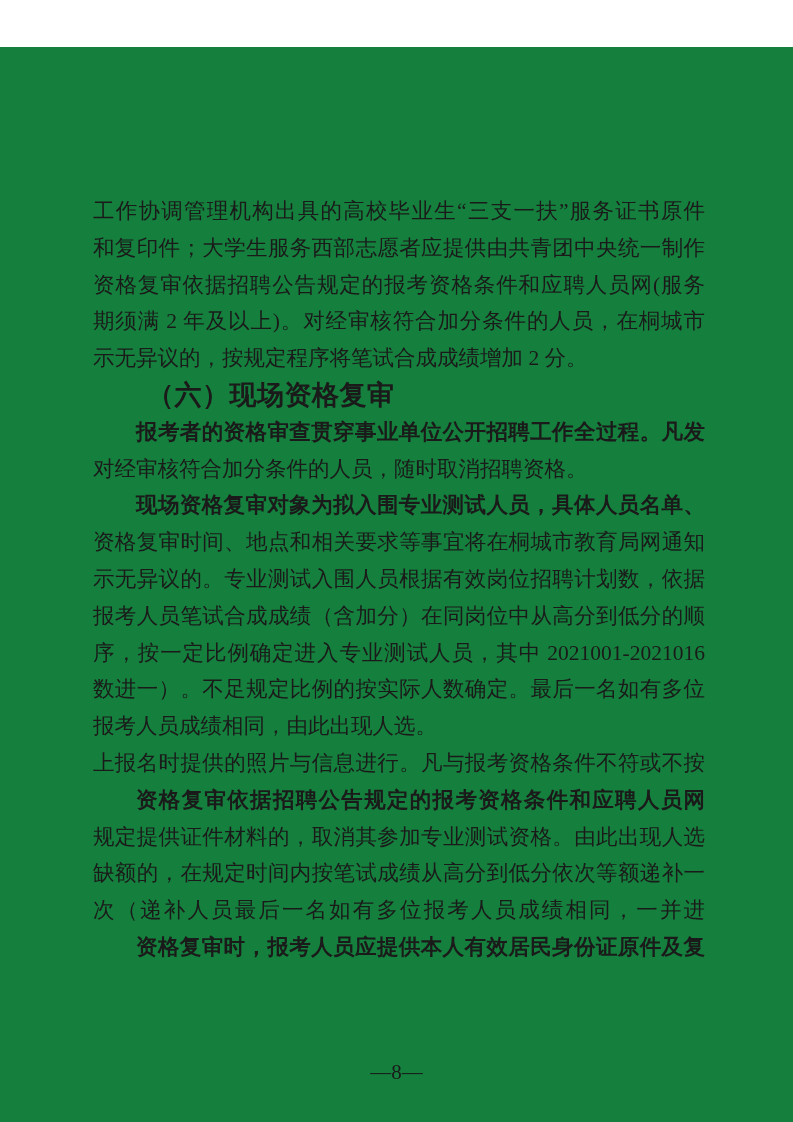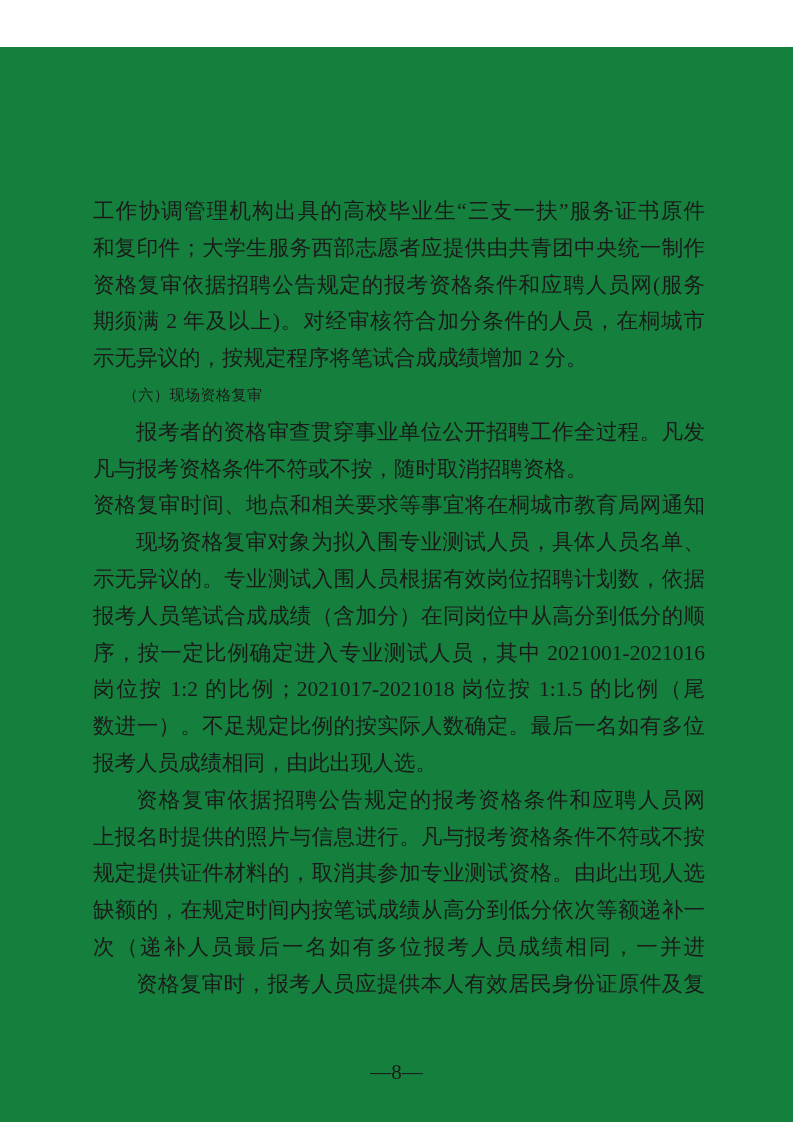--- a/index.html
+++ b/index.html
@@ -30,25 +30,26 @@
       height: 36.8px;
       text-align: justify;
       text-align-last: left;
       overflow: hidden;
     }
     .fill {
       text-align-last: justify;
     }
     .indent {
       text-indent: 2em;
+      font-weight: bold;
     }
     .heading {
-      font-weight: normal;
+      font-weight: bold;
       text-indent: 2em;
-      font-size: 15px;
+      font-size: 27px;
       letter-spacing: 0.5px;
       margin: 0;
       text-align-last: left;
     }
     .footer {
       position: absolute;
       left: 0;
       top: 1010px;
       width: 793px;
       text-align: center;
@@ -64,33 +65,32 @@
 
     <div class="line fill">工作协调管理机构出具的高校毕业生“三支一扶”服务证书原件</div>
     <div class="line fill">和复印件；大学生服务西部志愿者应提供由共青团中央统一制作</div>
     <div class="line fill">资格复审依据招聘公告规定的报考资格条件和应聘人员网(服务</div>
     <div class="line fill">期须满 2 年及以上)。对经审核符合加分条件的人员，在桐城市</div>
     <div class="line">示无异议的，按规定程序将笔试合成成绩增加 2 分。</div>
 
     <h2 class="line heading">（六）现场资格复审</h2>
 
     <div class="line fill indent">报考者的资格审查贯穿事业单位公开招聘工作全过程。凡发</div>
-    <div class="line">凡与报考资格条件不符或不按，随时取消招聘资格。</div>
+    <div class="line">对经审核符合加分条件的人员，随时取消招聘资格。</div>
 
+    <div class="line fill indent">现场资格复审对象为拟入围专业测试人员，具体人员名单、</div>
     <div class="line fill">资格复审时间、地点和相关要求等事宜将在桐城市教育局网通知</div>
-    <div class="line fill indent">现场资格复审对象为拟入围专业测试人员，具体人员名单、</div>
     <div class="line fill">示无异议的。专业测试入围人员根据有效岗位招聘计划数，依据</div>
     <div class="line fill">报考人员笔试合成成绩（含加分）在同岗位中从高分到低分的顺</div>
     <div class="line fill">序，按一定比例确定进入专业测试人员，其中 2021001-2021016</div>
-    <div class="line fill">岗位按 1:2 的比例；2021017-2021018 岗位按 1:1.5 的比例（尾</div>
     <div class="line fill">数进一）。不足规定比例的按实际人数确定。最后一名如有多位</div>
     <div class="line">报考人员成绩相同，由此出现人选。</div>
 
+    <div class="line fill">上报名时提供的照片与信息进行。凡与报考资格条件不符或不按</div>
     <div class="line fill indent">资格复审依据招聘公告规定的报考资格条件和应聘人员网</div>
-    <div class="line fill">上报名时提供的照片与信息进行。凡与报考资格条件不符或不按</div>
     <div class="line fill">规定提供证件材料的，取消其参加专业测试资格。由此出现人选</div>
     <div class="line fill">缺额的，在规定时间内按笔试成绩从高分到低分依次等额递补一</div>
     <div class="line fill">次（递补人员最后一名如有多位报考人员成绩相同，一并进入）。</div>
 
     <div class="line fill indent">资格复审时，报考人员应提供本人有效居民身份证原件及复</div>
 
   </main>
 
   <footer class="footer">
     <span>—8—</span>

